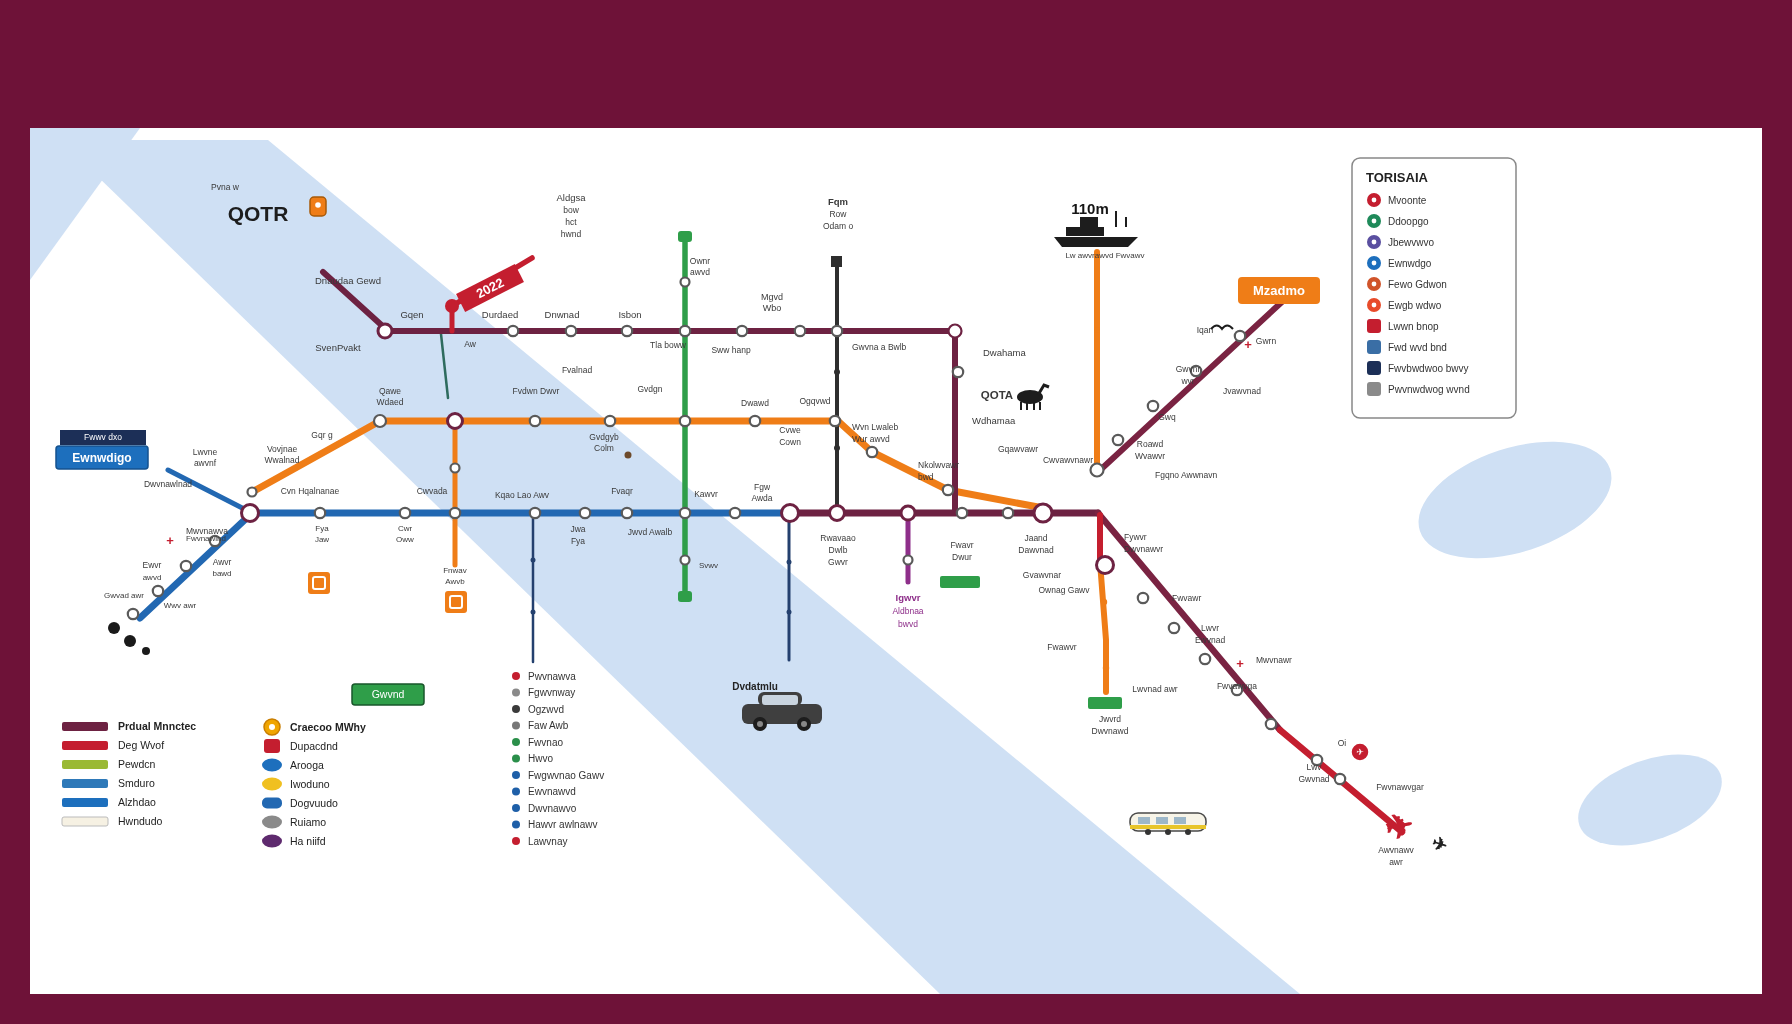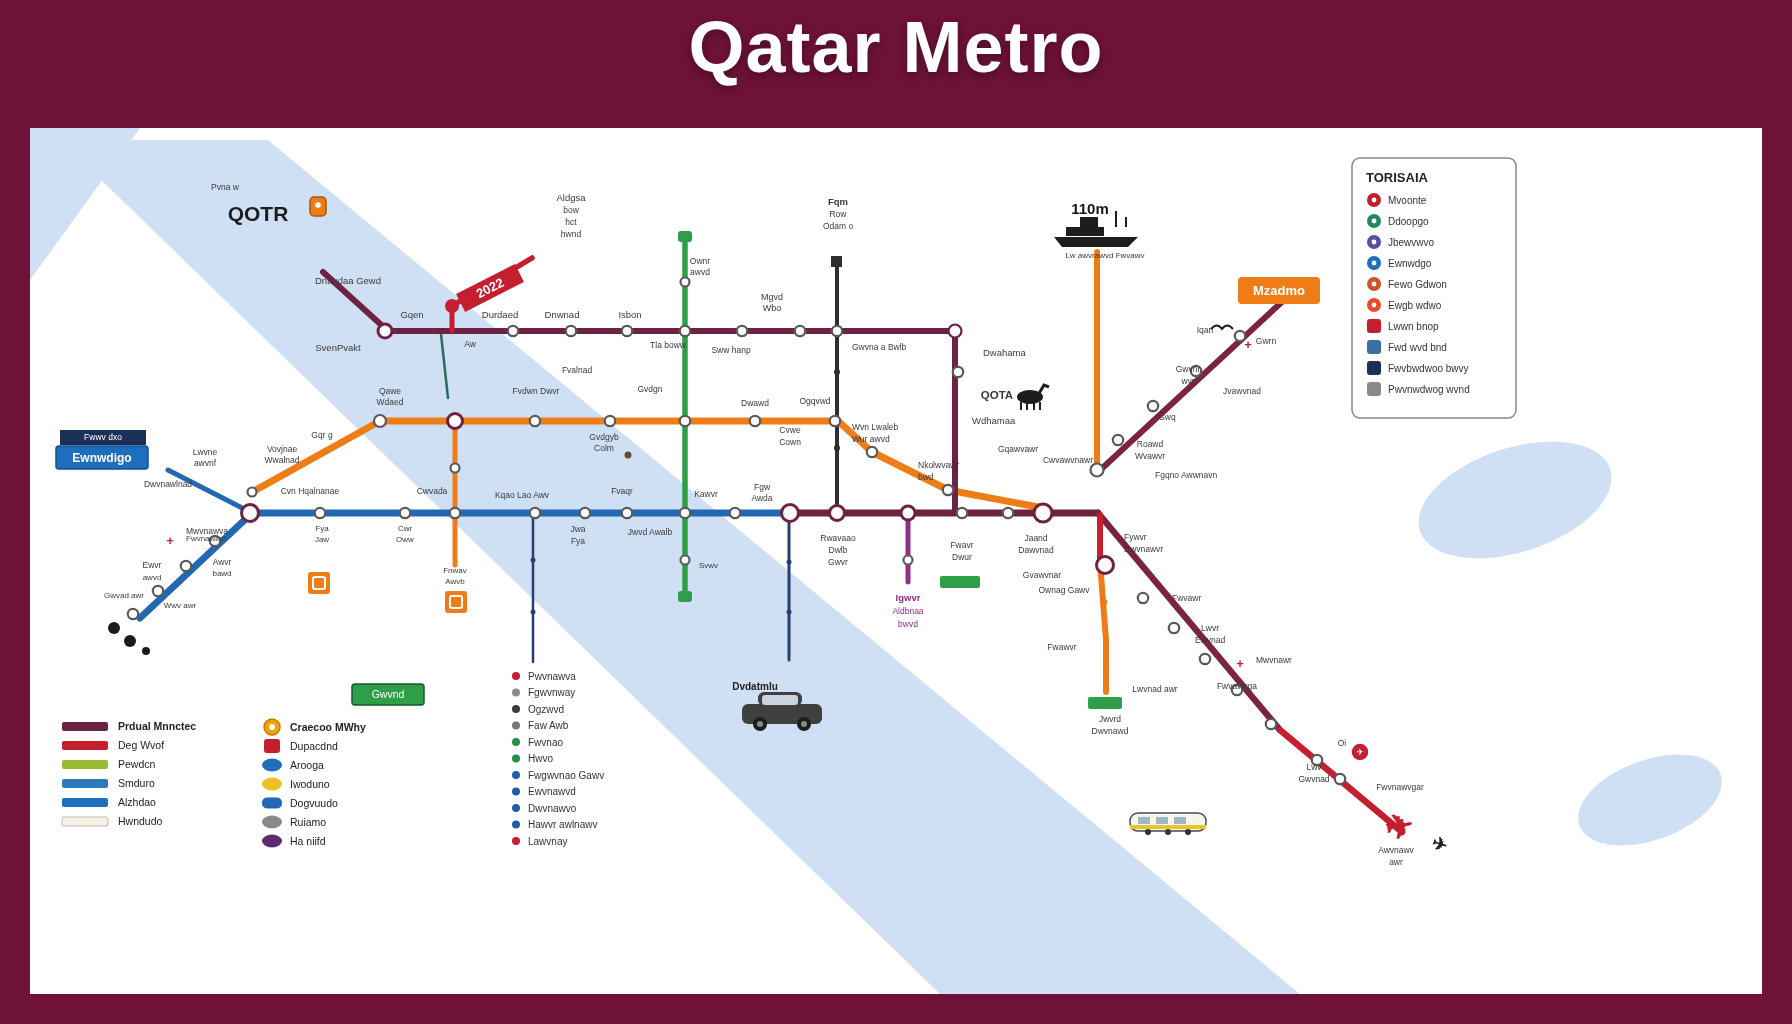--- a/index.html
+++ b/index.html
@@ -8,21 +8,20 @@
   .poster-title{position:absolute;top:6px;left:0;right:0;margin:0;text-align:center;z-index:2;
           color:#ffffff;font-size:72px;font-weight:800;letter-spacing:1px;
           text-shadow:0 3px 8px rgba(0,0,0,.35);}
   svg#metro-svg{position:absolute;left:0;top:0;z-index:1;}
   svg text{font-family:"Liberation Sans",sans-serif;}
 </style>
 </head>
 <body>
 
 <div class="poster">
-  <h1 class="poster-title">Qatar Metro</h1>
   <svg id="metro-svg" width="1792" height="1024" viewBox="0 0 1792 1024">
       <rect x="30" y="128" width="1732" height="866" fill="#ffffff"></rect>
       <polygon points="60,140 268,140 1300,994 940,994" fill="#cfe0f4"></polygon>
       <polygon points="30,128 140,128 30,280" fill="#cfe0f4"></polygon>
       <ellipse cx="1515" cy="500" rx="100" ry="52" fill="#cfe0f4" transform="rotate(-18 1515 500)"></ellipse>
       <ellipse cx="1650" cy="800" rx="75" ry="40" fill="#cfe0f4" transform="rotate(-20 1650 800)"></ellipse>
       <polyline points="252,492 380,421 838,421 872,452 948,490 1038,507" fill="none" stroke="#ef7d17" stroke-width="7" stroke-linecap="round" stroke-linejoin="round"></polyline>
       <polyline points="455,421 455,565" fill="none" stroke="#ef7d17" stroke-width="5" stroke-linecap="round" stroke-linejoin="round"></polyline>
       <polyline points="1097,252 1097,470" fill="none" stroke="#ef7d17" stroke-width="6" stroke-linecap="round" stroke-linejoin="round"></polyline>
       <polyline points="1100,562 1106,640 1106,692" fill="none" stroke="#ef7d17" stroke-width="6" stroke-linecap="round" stroke-linejoin="round"></polyline>

